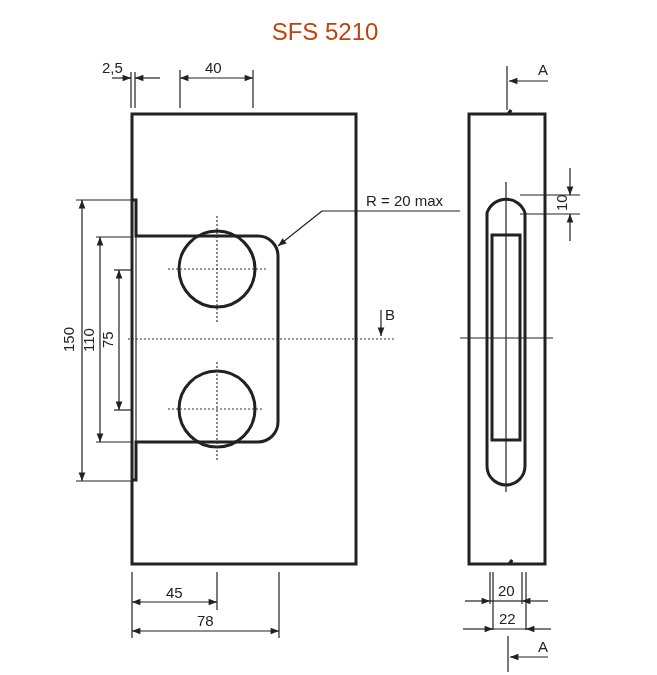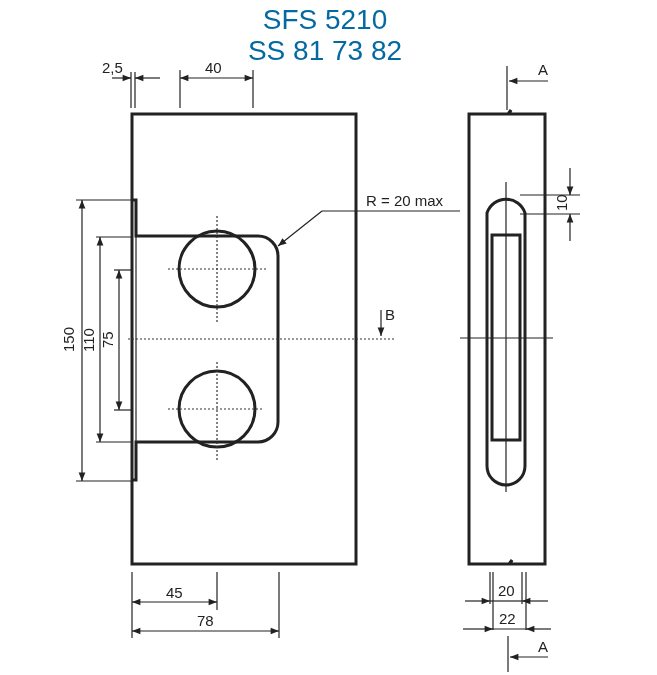--- a/index.html
+++ b/index.html
@@ -1,30 +1,29 @@
 <!DOCTYPE html>
 <html><head>
 <meta charset="utf-8">
 <style>
   html, body { margin: 0; padding: 0; background: #ffffff; }
   body { width: 657px; height: 675px; overflow: hidden; position: relative; font-family: "Liberation Sans", sans-serif; }
-  .standards { position: absolute; left: 240px; top: 4px; width: 170px; text-align: center; color: #0369a1; font-size: 28px; line-height: 31px; }
+  .standards { position: absolute; left: 240px; top: 16px; width: 170px; text-align: center; color: #c2410c; font-size: 24px; line-height: 31px; }
   .standards div { white-space: nowrap; }
   svg { position: absolute; left: 0; top: 0; }
   .thick { stroke: #222; stroke-width: 3; fill: none; }
   .thin { stroke: #222; stroke-width: 1.2; fill: none; }
   .dot { stroke: #333; stroke-width: 1.2; stroke-dasharray: 2 2; fill: none; }
   .lbl { font-family: "Liberation Sans", sans-serif; font-size: 15px; fill: #222; }
 </style>
 </head>
 <body>
 
 <div class="standards">
   <div>SFS 5210</div>
-  <div>SS 81 73 82</div>
 </div>
 
 <svg width="657" height="675" viewBox="0 0 657 675">
   <defs>
     <marker id="arr" viewBox="0 0 10 10" refX="10" refY="5" markerWidth="9" markerHeight="7" orient="auto-start-reverse">
       <path d="M0,1 L10,5 L0,9 z" fill="#222"></path>
     </marker>
   </defs>
 
   <g>

